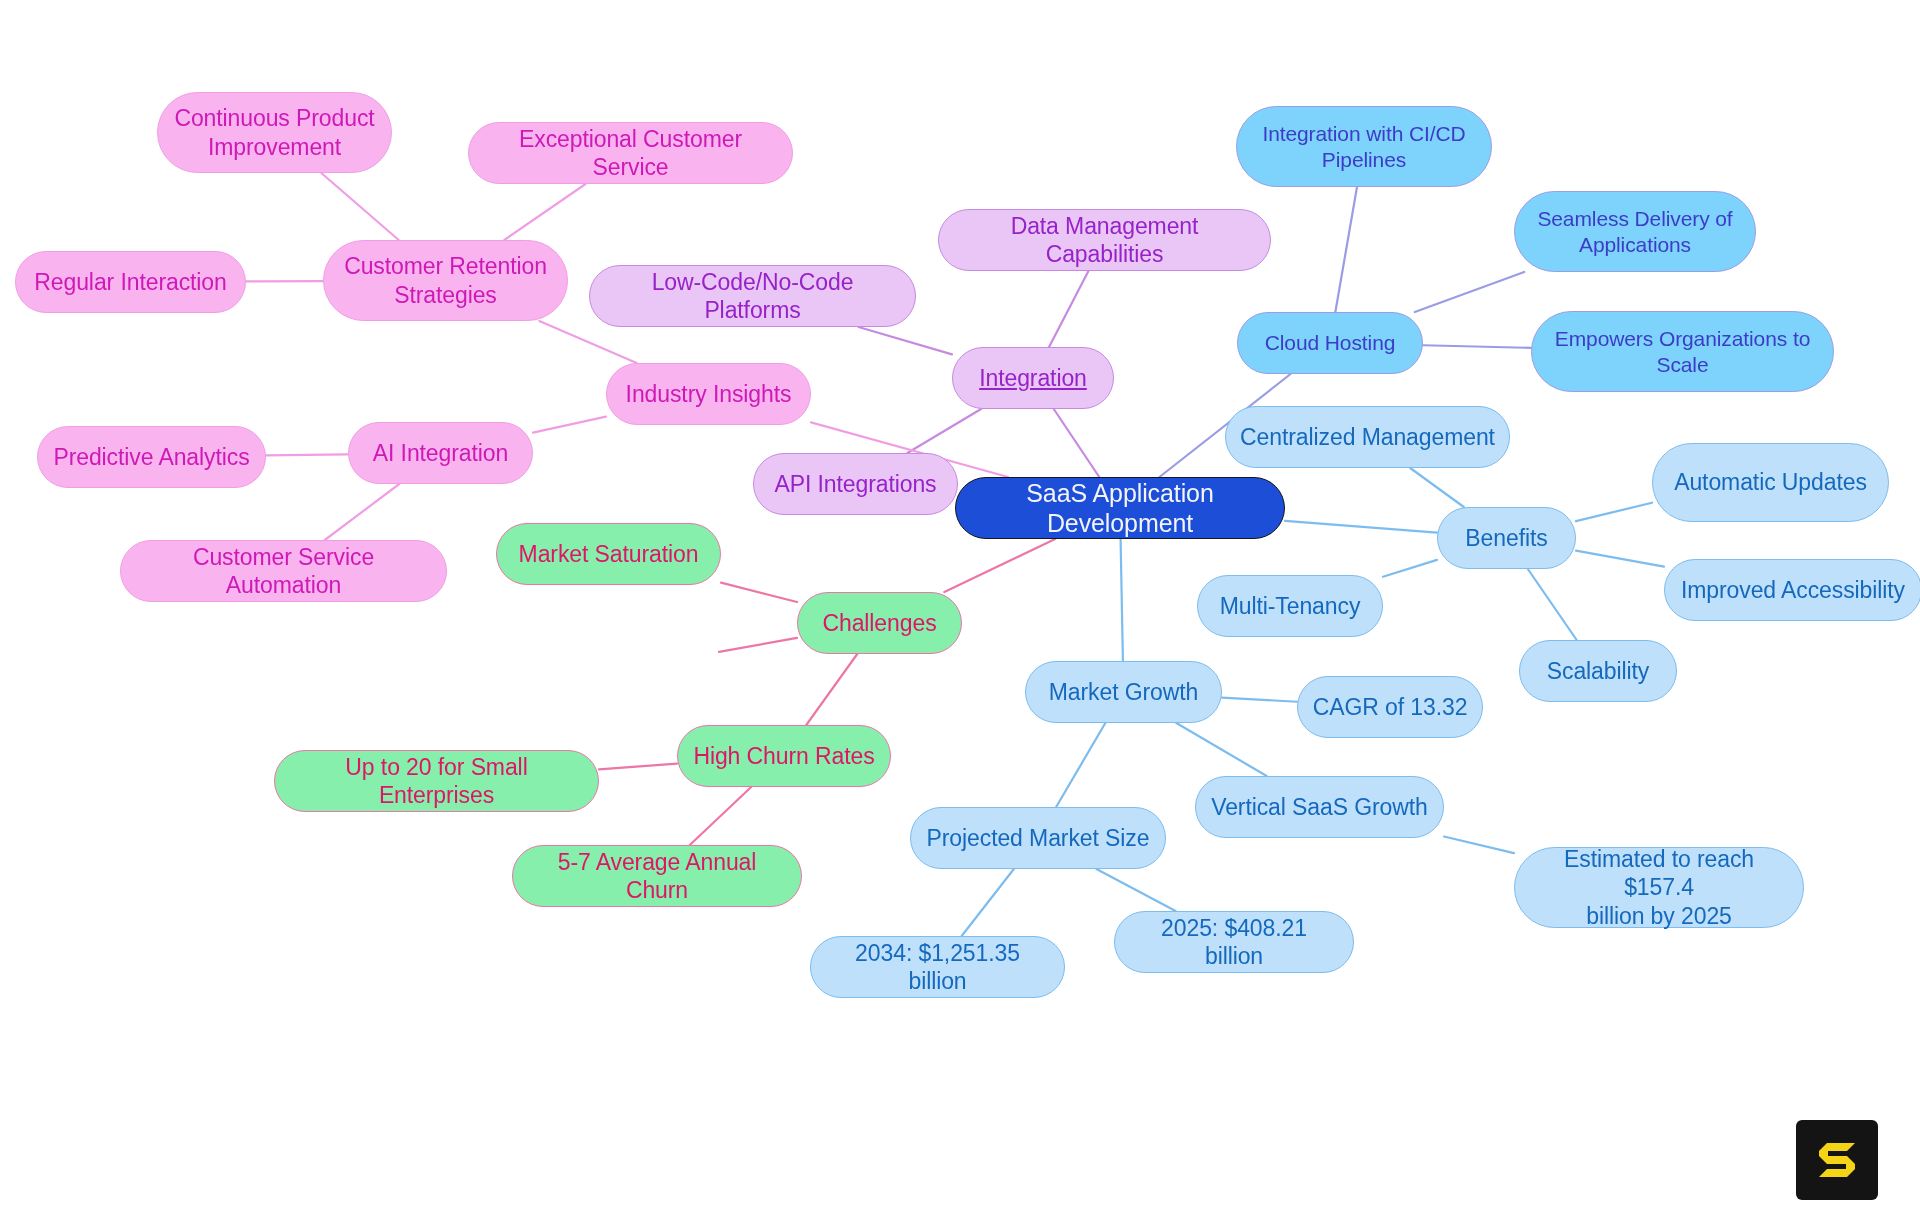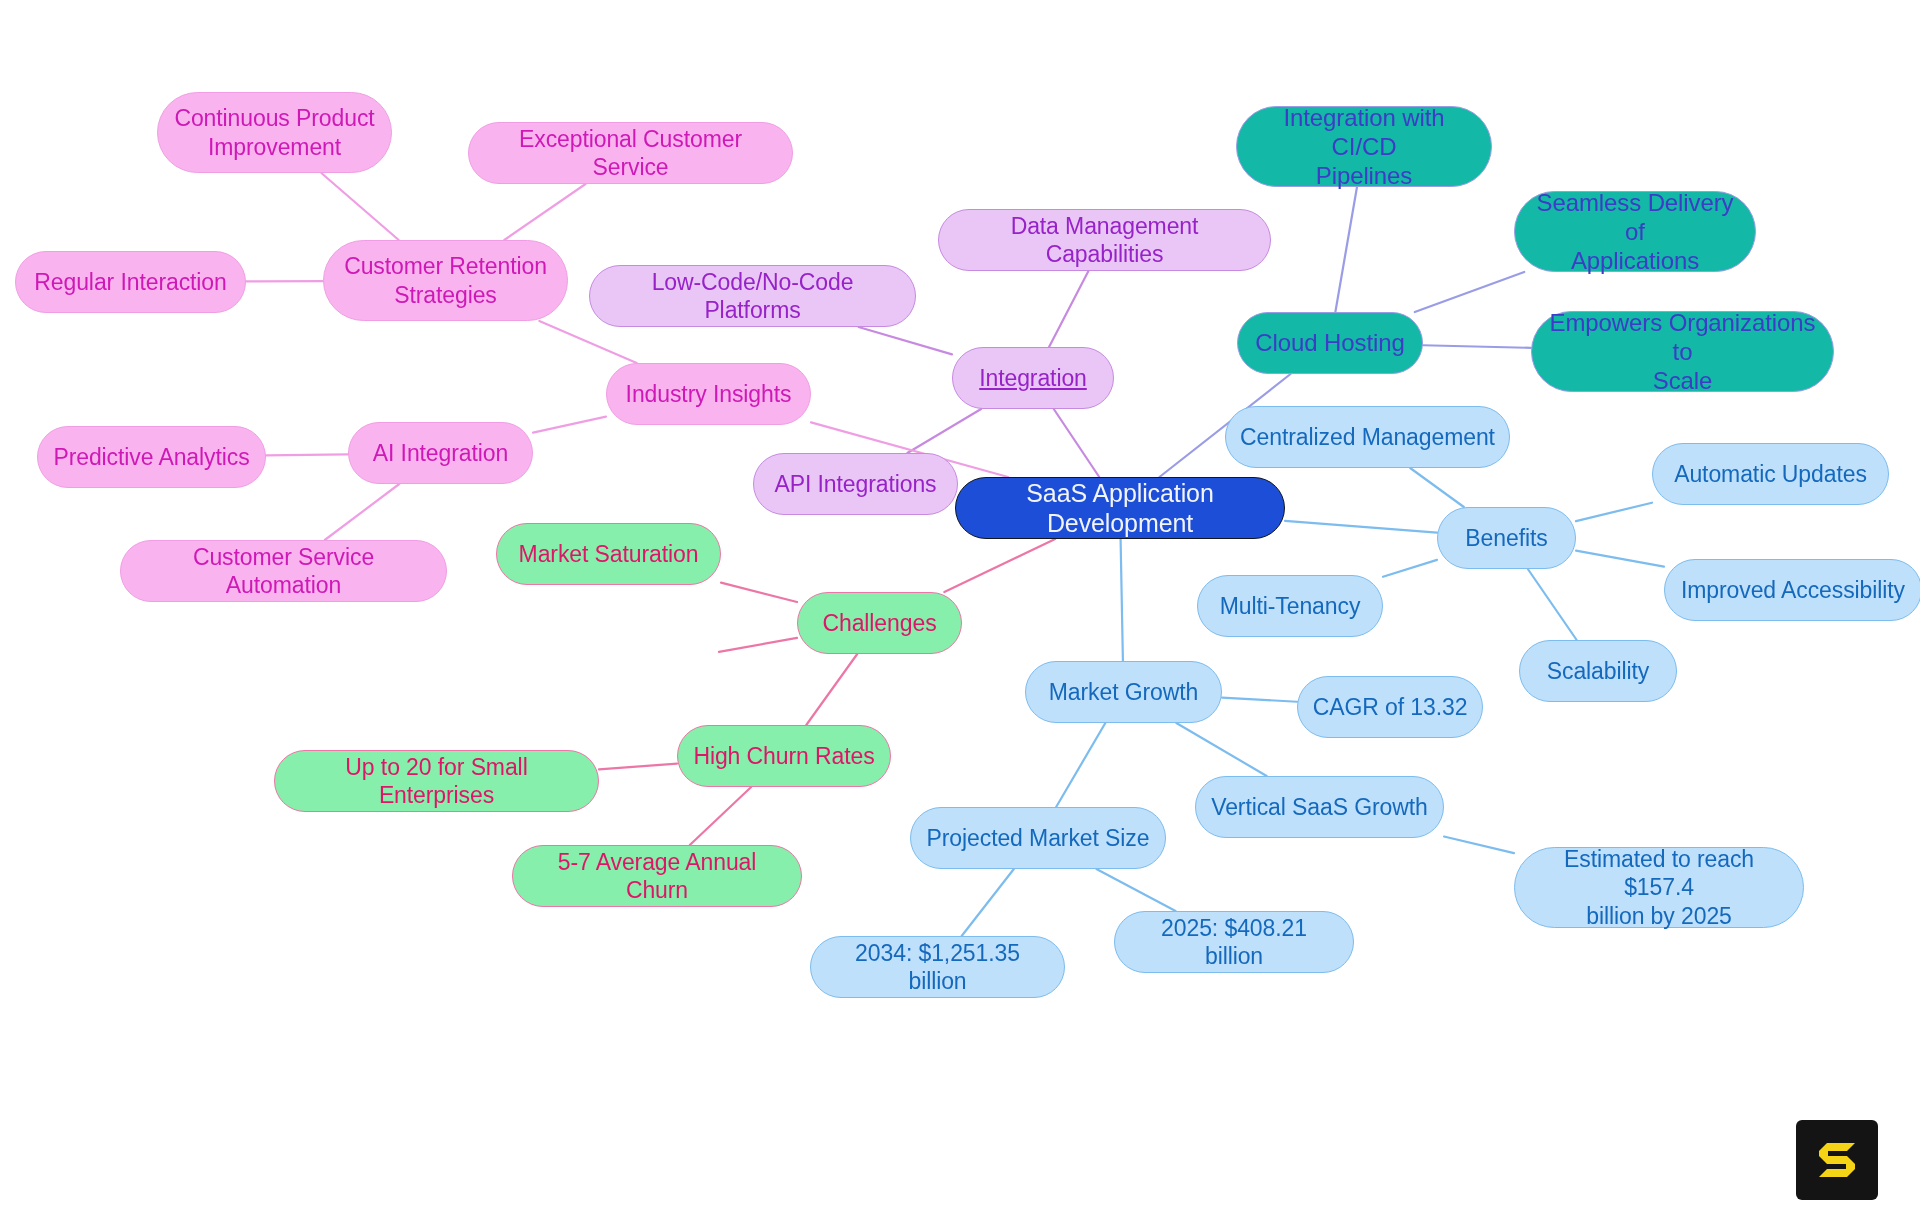--- a/index.html
+++ b/index.html
@@ -53,24 +53,24 @@
   }
   
   .n-blue {
     background: #bfe0fb;
     border-color: #7cbcee;
     color: #1569bd;
     font-size: 23px;
   }
   
   .n-periwinkle {
-    background: #14b8a6;
+    background: #7dd3fc;
     border-color: #9a9ce6;
     color: #3c3cc6;
-    font-size: 24px;
+    font-size: 21px;
   }
   
   .n-violet {
     background: #eac6f7;
     border-color: #c78ae0;
     color: #9723c8;
     font-size: 23px;
   }
   
   .n-magenta {
@@ -148,21 +148,21 @@
   <div class="node n-periwinkle" id="node-seamless_delivery" style="left:1514px; top:191px; width:242px; height:81px;">Seamless Delivery of
 Applications</div>
 
   <div class="node n-periwinkle" id="node-empowers_scale" style="left:1531px; top:311px; width:303px; height:81px;">Empowers Organizations to
 Scale</div>
 
   <div class="node n-blue" id="node-benefits" style="left:1437px; top:507px; width:139px; height:62px;">Benefits</div>
 
   <div class="node n-blue" id="node-centralized_management" style="left:1225px; top:406px; width:285px; height:62px;">Centralized Management</div>
 
-  <div class="node n-blue" id="node-automatic_updates" style="left:1652px; top:443px; width:237px; height:62px;">Automatic Updates</div>
+  <div class="node n-blue" id="node-automatic_updates" style="left:1652px; top:443px; width:237px; height:79px;">Automatic Updates</div>
 
   <div class="node n-blue" id="node-improved_accessibility" style="left:1664px; top:559px; width:258px; height:62px;">Improved Accessibility</div>
 
   <div class="node n-blue" id="node-scalability" style="left:1519px; top:640px; width:158px; height:62px;">Scalability</div>
 
   <div class="node n-blue" id="node-multi_tenancy" style="left:1197px; top:575px; width:186px; height:62px;">Multi-Tenancy</div>
 
   <div class="node n-blue" id="node-market_growth" style="left:1025px; top:661px; width:197px; height:62px;">Market Growth</div>
 
   <div class="node n-blue" id="node-cagr" style="left:1297px; top:676px; width:186px; height:62px;">CAGR of 13.32</div>

